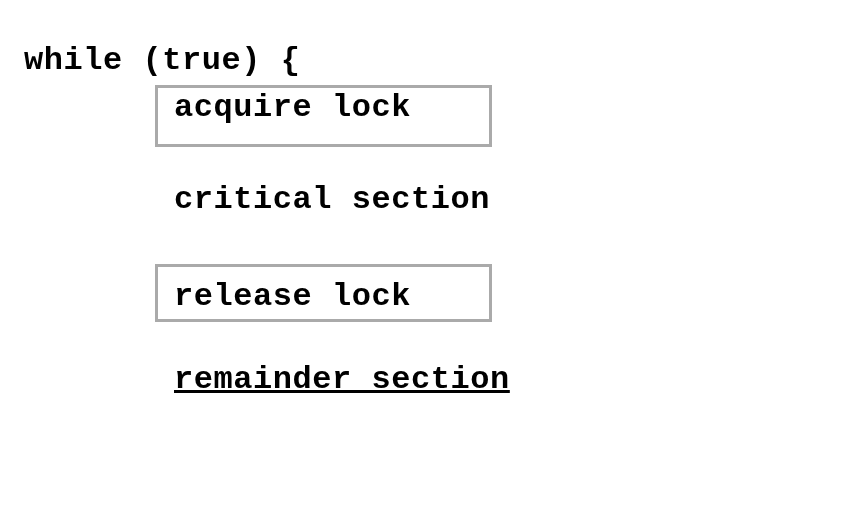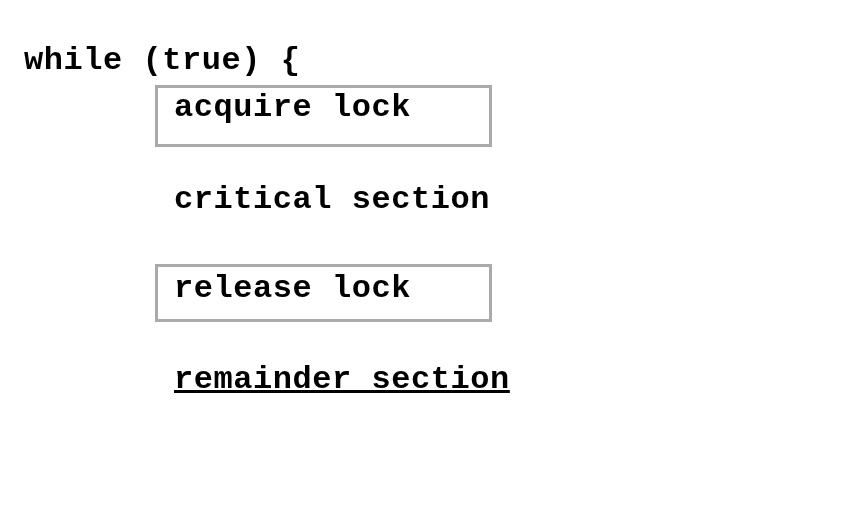--- a/index.html
+++ b/index.html
@@ -28,21 +28,21 @@
     white-space: pre;
   }
   
   .col-outer { left: 24px; }
   
   .col-inner { left: 174px; }
 
   .line-while     { top: 42px; }
   .line-acquire   { top: 89px; }
   .line-critical  { top: 181px; }
-  .line-release   { top: 270px; text-align: center; }
+  .line-release   { top: 278px; text-align: center; }
   .line-remainder { top: 361px; text-decoration: underline; }
   .line-close     { top: 409px; }
 
   .lock-box {
     position: absolute;
     left: 155px;
     width: 337px;
     box-sizing: border-box;
     border: 3px solid #aaaaaa;
     background: #ffffff;

